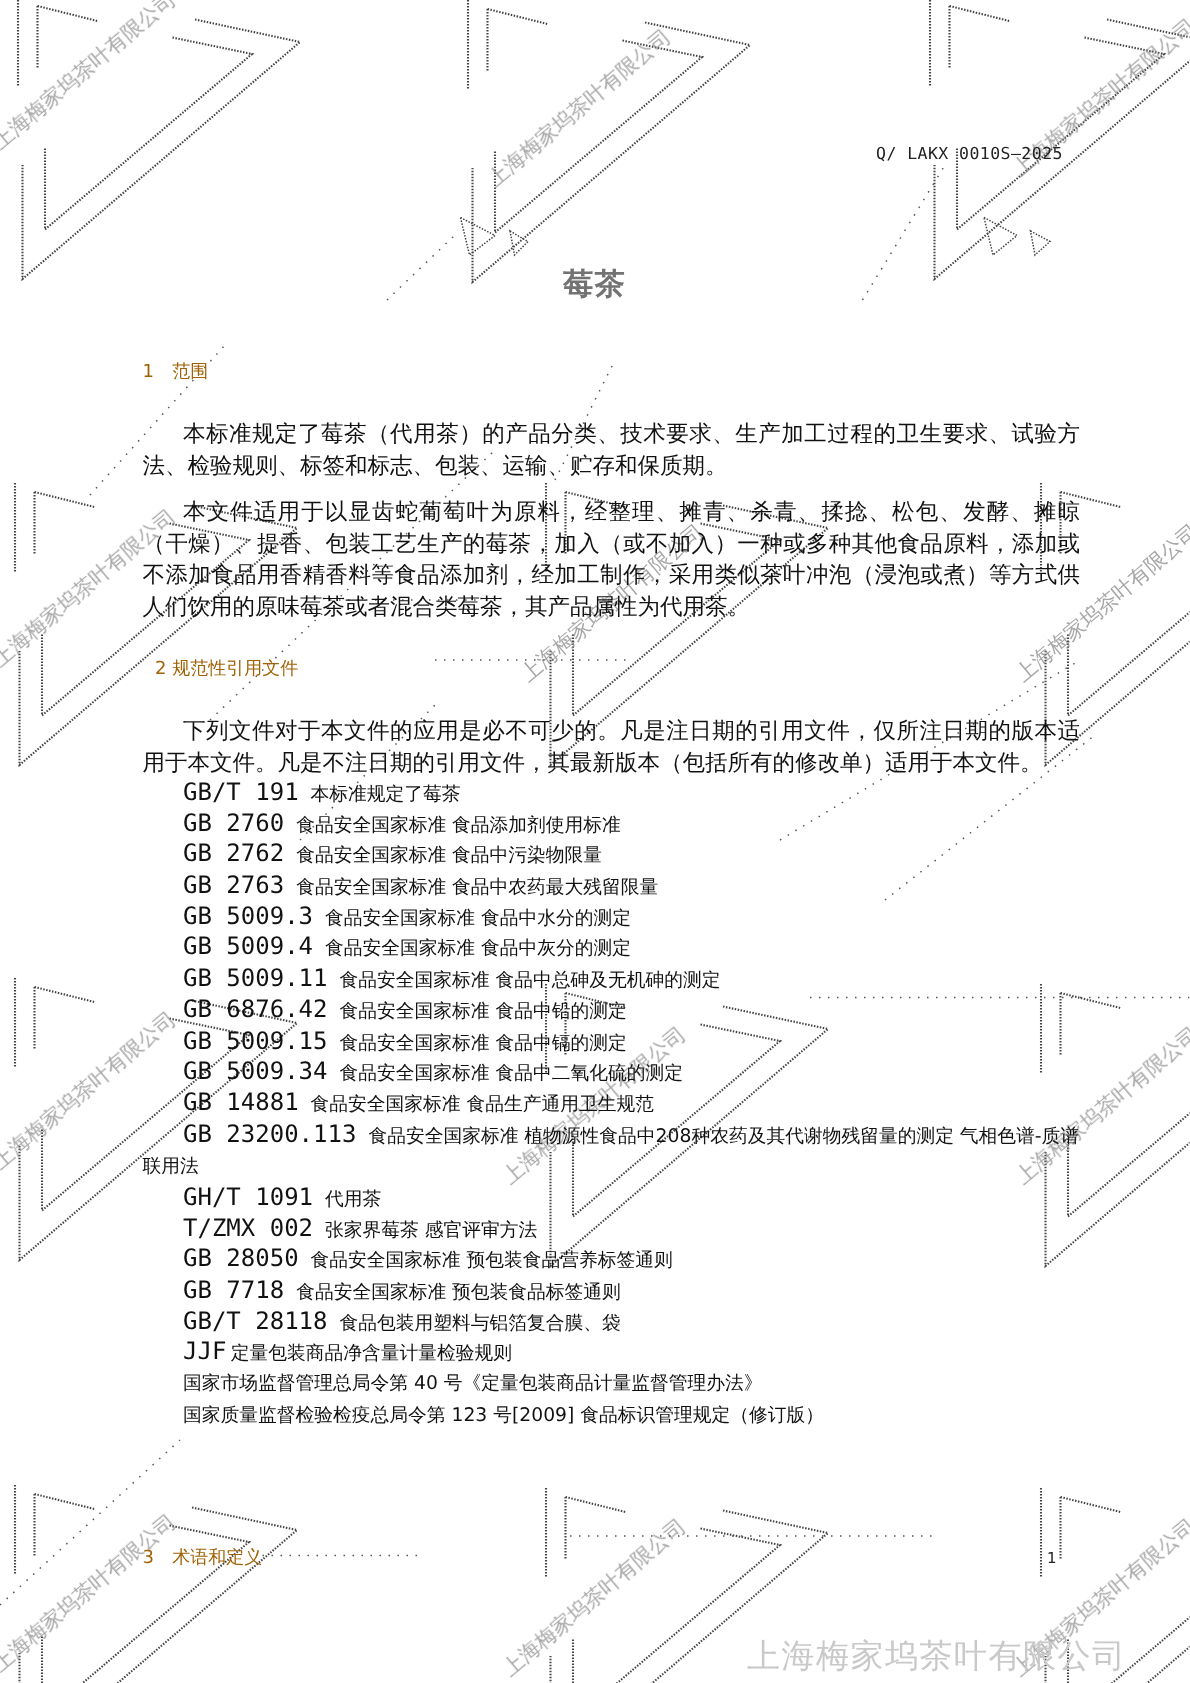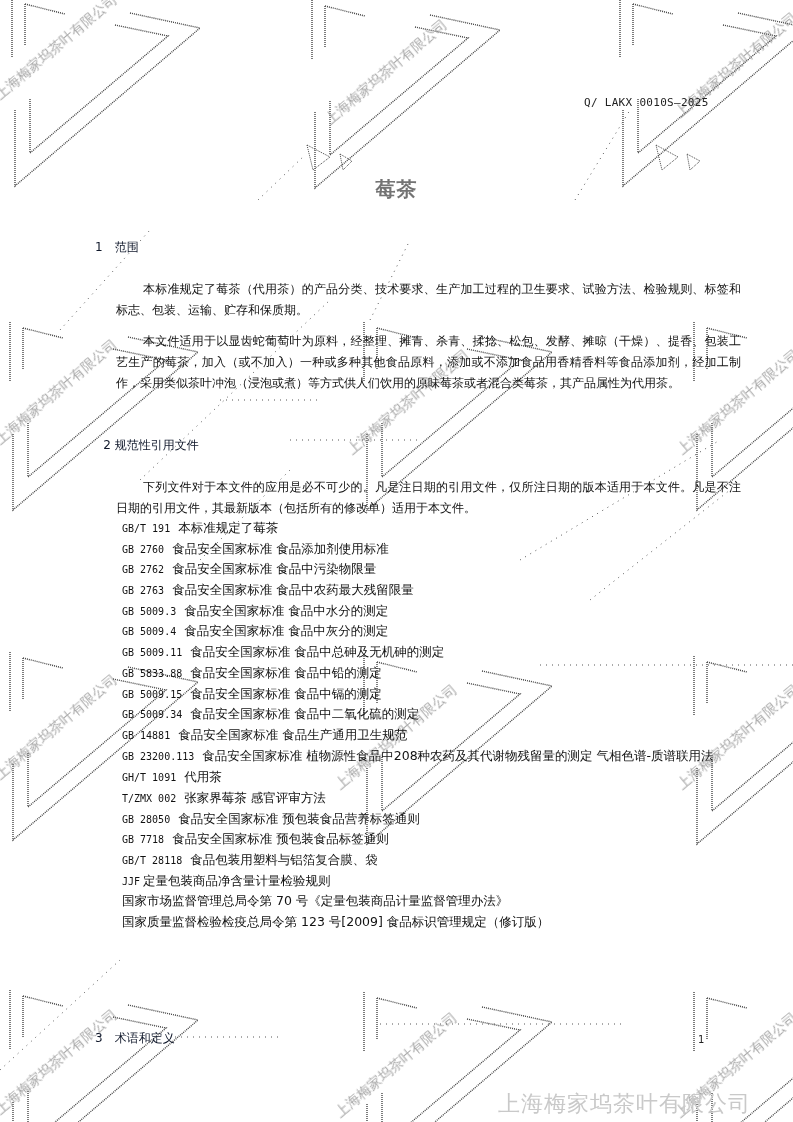--- a/index.html
+++ b/index.html
@@ -4,27 +4,27 @@
 <style>
   html, body { margin: 0; padding: 0; background: #ffffff; }
   body { width: 793px; height: 1122px; position: relative; overflow: hidden;
          font-family: "DejaVu Sans", "Liberation Sans", sans-serif; color: #111; }
   .page { position: absolute; left: 0; top: 0; width: 793px; height: 1122px; }
   .wm-layer { position: absolute; left: 0; top: 0; width: 793px; height: 1122px; pointer-events: none; z-index: 1; }
   .content { position: absolute; left: 0; top: 0; width: 793px; height: 1122px; z-index: 2; }
   .std-no { position: absolute; left: 584px; top: 96px; font-family: "DejaVu Sans Mono", "Liberation Mono", monospace;
             font-size: 11px; letter-spacing: 0.3px; color: #222; }
   .doc-title { position: absolute; left: 0; width: 793px; top: 176px; text-align: center; font-size: 20px; font-weight: bold; color: #737373; letter-spacing: 1px; }
-  .sec { position: absolute; left: 95px; font-size: 12px; color: #0f172a; }
+  .sec { position: absolute; left: 95px; font-size: 12px; color: #a16207; }
   .sec .num { display: inline-block; width: 16px; }
-  .para { position: absolute; left: 95px; width: 625px; font-size: 12px; line-height: 21px; color: #111;
-          text-indent: 27px; text-align: justify; margin-left: 21px; }
+  .para { position: absolute; left: 95px; width: 625px; font-size: 15px; line-height: 21px; color: #111;
+          text-indent: 27px; text-align: justify; }
   .refs { position: absolute; left: 122px; top: 518px; width: 610px; }
   .ref { font-size: 12.5px; line-height: 20.7px; height: 20.7px; white-space: nowrap; color: #111; }
-  .ref .code { font-family: "DejaVu Sans Mono", "Liberation Mono", monospace; font-size: 10px; margin-right: 8px; }
+  .ref .code { font-family: "DejaVu Sans Mono", "Liberation Mono", monospace; font-size: 16px; margin-right: 8px; }
   .ref.wrap { white-space: normal; height: auto; margin-left: -27px; text-indent: 27px; width: 635px; }
   .page-num { position: absolute; left: 698px; top: 1034px; font-size: 10px; color: #222; }
   .company { position: absolute; left: 498px; top: 1089px; font-size: 22px; color: #c9c9c9; letter-spacing: 1px; }
   .wm-text { font-size: 13px; fill: none; stroke: #555; stroke-width: 0.5; stroke-dasharray: 1 1.2; font-family: "DejaVu Sans", sans-serif; }
 </style>
 </head>
 <body>
 
 <div class="page">
 
@@ -118,32 +118,32 @@
     <div class="para" style="top:477px;">下列文件对于本文件的应用是必不可少的。凡是注日期的引用文件，仅所注日期的版本适用于本文件。凡是不注日期的引用文件，其最新版本（包括所有的修改单）适用于本文件。</div>
 
     <div class="refs">
       <div class="ref"><span class="code">GB/T 191</span><span>本标准规定了莓茶</span></div>
       <div class="ref"><span class="code">GB 2760</span><span>食品安全国家标准 食品添加剂使用标准</span></div>
       <div class="ref"><span class="code">GB 2762</span><span>食品安全国家标准 食品中污染物限量</span></div>
       <div class="ref"><span class="code">GB 2763</span><span>食品安全国家标准 食品中农药最大残留限量</span></div>
       <div class="ref"><span class="code">GB 5009.3</span><span>食品安全国家标准 食品中水分的测定</span></div>
       <div class="ref"><span class="code">GB 5009.4</span><span>食品安全国家标准 食品中灰分的测定</span></div>
       <div class="ref"><span class="code">GB 5009.11</span><span>食品安全国家标准 食品中总砷及无机砷的测定</span></div>
-      <div class="ref"><span class="code">GB 5833.88</span><span>食品安全国家标准 食品中铅的测定</span></div>
+      <div class="ref"><span class="code">GB 6876.42</span><span>食品安全国家标准 食品中铅的测定</span></div>
       <div class="ref"><span class="code">GB 5009.15</span><span>食品安全国家标准 食品中镉的测定</span></div>
       <div class="ref"><span class="code">GB 5009.34</span><span>食品安全国家标准 食品中二氧化硫的测定</span></div>
       <div class="ref"><span class="code">GB 14881</span><span>食品安全国家标准 食品生产通用卫生规范</span></div>
       <div class="ref wrap"><span class="code">GB 23200.113</span><span>食品安全国家标准 植物源性食品中208种农药及其代谢物残留量的测定 气相色谱-质谱联用法</span></div>
       <div class="ref"><span class="code">GH/T 1091</span><span>代用茶</span></div>
       <div class="ref"><span class="code">T/ZMX 002</span><span>张家界莓茶 感官评审方法</span></div>
       <div class="ref"><span class="code">GB 28050</span><span>食品安全国家标准 预包装食品营养标签通则</span></div>
       <div class="ref"><span class="code">GB 7718</span><span>食品安全国家标准 预包装食品标签通则</span></div>
       <div class="ref"><span class="code">GB/T 28118</span><span>食品包装用塑料与铝箔复合膜、袋</span></div>
       <div class="ref"><span class="code" style="margin-right:3px">JJF</span><span>定量包装商品净含量计量检验规则</span></div>
-      <div class="ref"><span>国家市场监督管理总局令第 70 号《定量包装商品计量监督管理办法》</span></div>
+      <div class="ref"><span>国家市场监督管理总局令第 40 号《定量包装商品计量监督管理办法》</span></div>
       <div class="ref"><span>国家质量监督检验检疫总局令第 123 号[2009]  食品标识管理规定（修订版）</span></div>
     </div>
 
     <div class="sec" style="top:1030px;">
       <span class="num">3</span>
       <span>术语和定义</span>
     </div>
 
     <div class="page-num">1</div>
     <div class="company">上海梅家坞茶叶有限公司</div>

